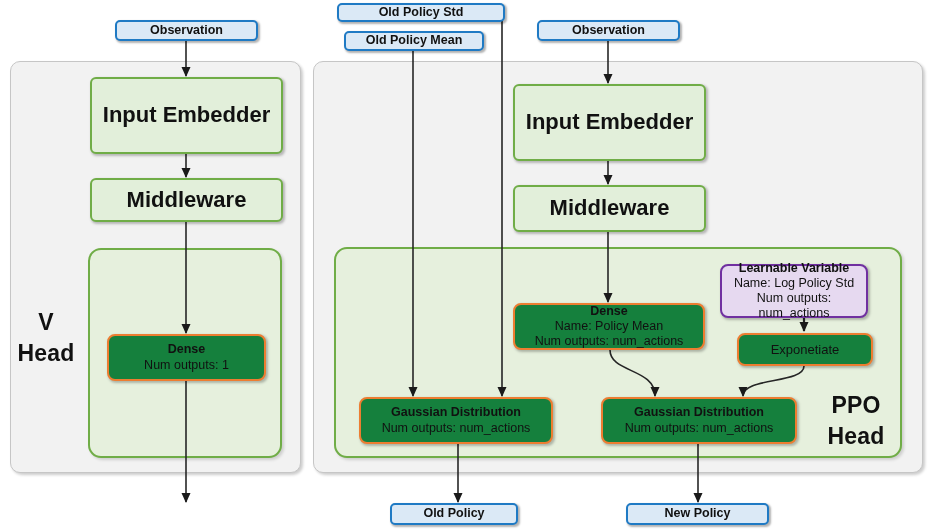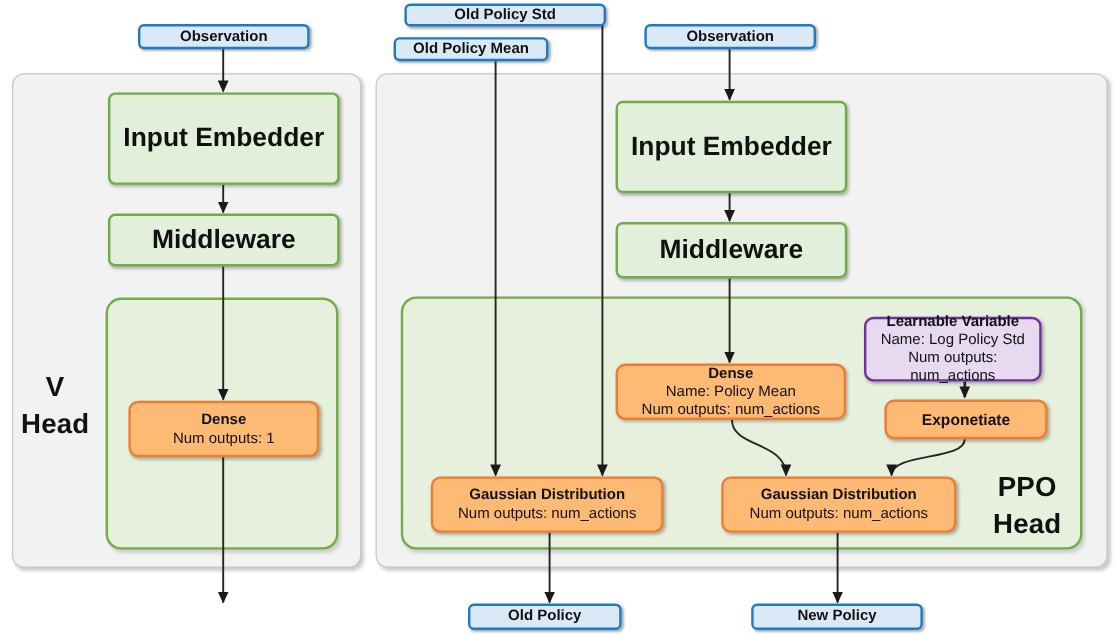--- a/index.html
+++ b/index.html
@@ -26,30 +26,30 @@
     background:#dbe9f6;border:2.6px solid #1f7ac4;border-radius:5px;
     font-weight:bold;font-size:12.5px;
     box-shadow:1.5px 1.5px 2px rgba(0,0,0,0.30);
   }
   .green{
     background:#e2efda;border:2.2px solid #70ad47;border-radius:6px;
     font-weight:bold;font-size:22px;
     box-shadow:1.5px 1.5px 2.5px rgba(0,0,0,0.25);
   }
   .orange{
-    background:#fdba74;border:2.6px solid #ed7d31;border-radius:8px;
+    background:#15803d;border:2.6px solid #ed7d31;border-radius:8px;
     box-shadow:1.5px 1.5px 2.5px rgba(0,0,0,0.25);
   }
   .purple{
     background:#e6d9f0;border:2.8px solid #7030a0;border-radius:8px;
     box-shadow:1.5px 1.5px 2.5px rgba(0,0,0,0.25);
   }
   .title{font-weight:bold;font-size:12.5px;}
   .line{font-size:12.5px;}
-  .exp-label{font-weight:bold;font-size:13px;}
+  .exp-label{font-weight:normal;font-size:13px;}
   .headlabel{
     position:absolute;font-weight:bold;font-size:23px;text-align:center;
     line-height:31px;letter-spacing:0.2px;
   }
   svg.wires{position:absolute;left:0;top:0;pointer-events:none;}
 </style>
 </head>
 <body>
 
 <div class="canvas">
@@ -89,21 +89,21 @@
       <path d="M698,444 V502" marker-end="url(#ah)"></path>
     </g>
   </svg>
 
   <div class="node blue" style="left:115px;top:20px;width:143px;height:21px;">
     <span>Observation</span>
   </div>
   <div class="node blue" style="left:337px;top:3px;width:168px;height:19px;justify-content:flex-end;">
     <span>Old Policy Std</span>
   </div>
-  <div class="node blue" style="left:328px;top:31px;width:129px;height:20px;">
+  <div class="node blue" style="left:344px;top:31px;width:140px;height:20px;">
     <span>Old Policy Mean</span>
   </div>
   <div class="node blue" style="left:537px;top:20px;width:143px;height:21px;">
     <span>Observation</span>
   </div>
   <div class="node blue" style="left:390px;top:503px;width:128px;height:22px;">
     <span>Old Policy</span>
   </div>
   <div class="node blue" style="left:626px;top:503px;width:143px;height:22px;">
     <span>New Policy</span>

